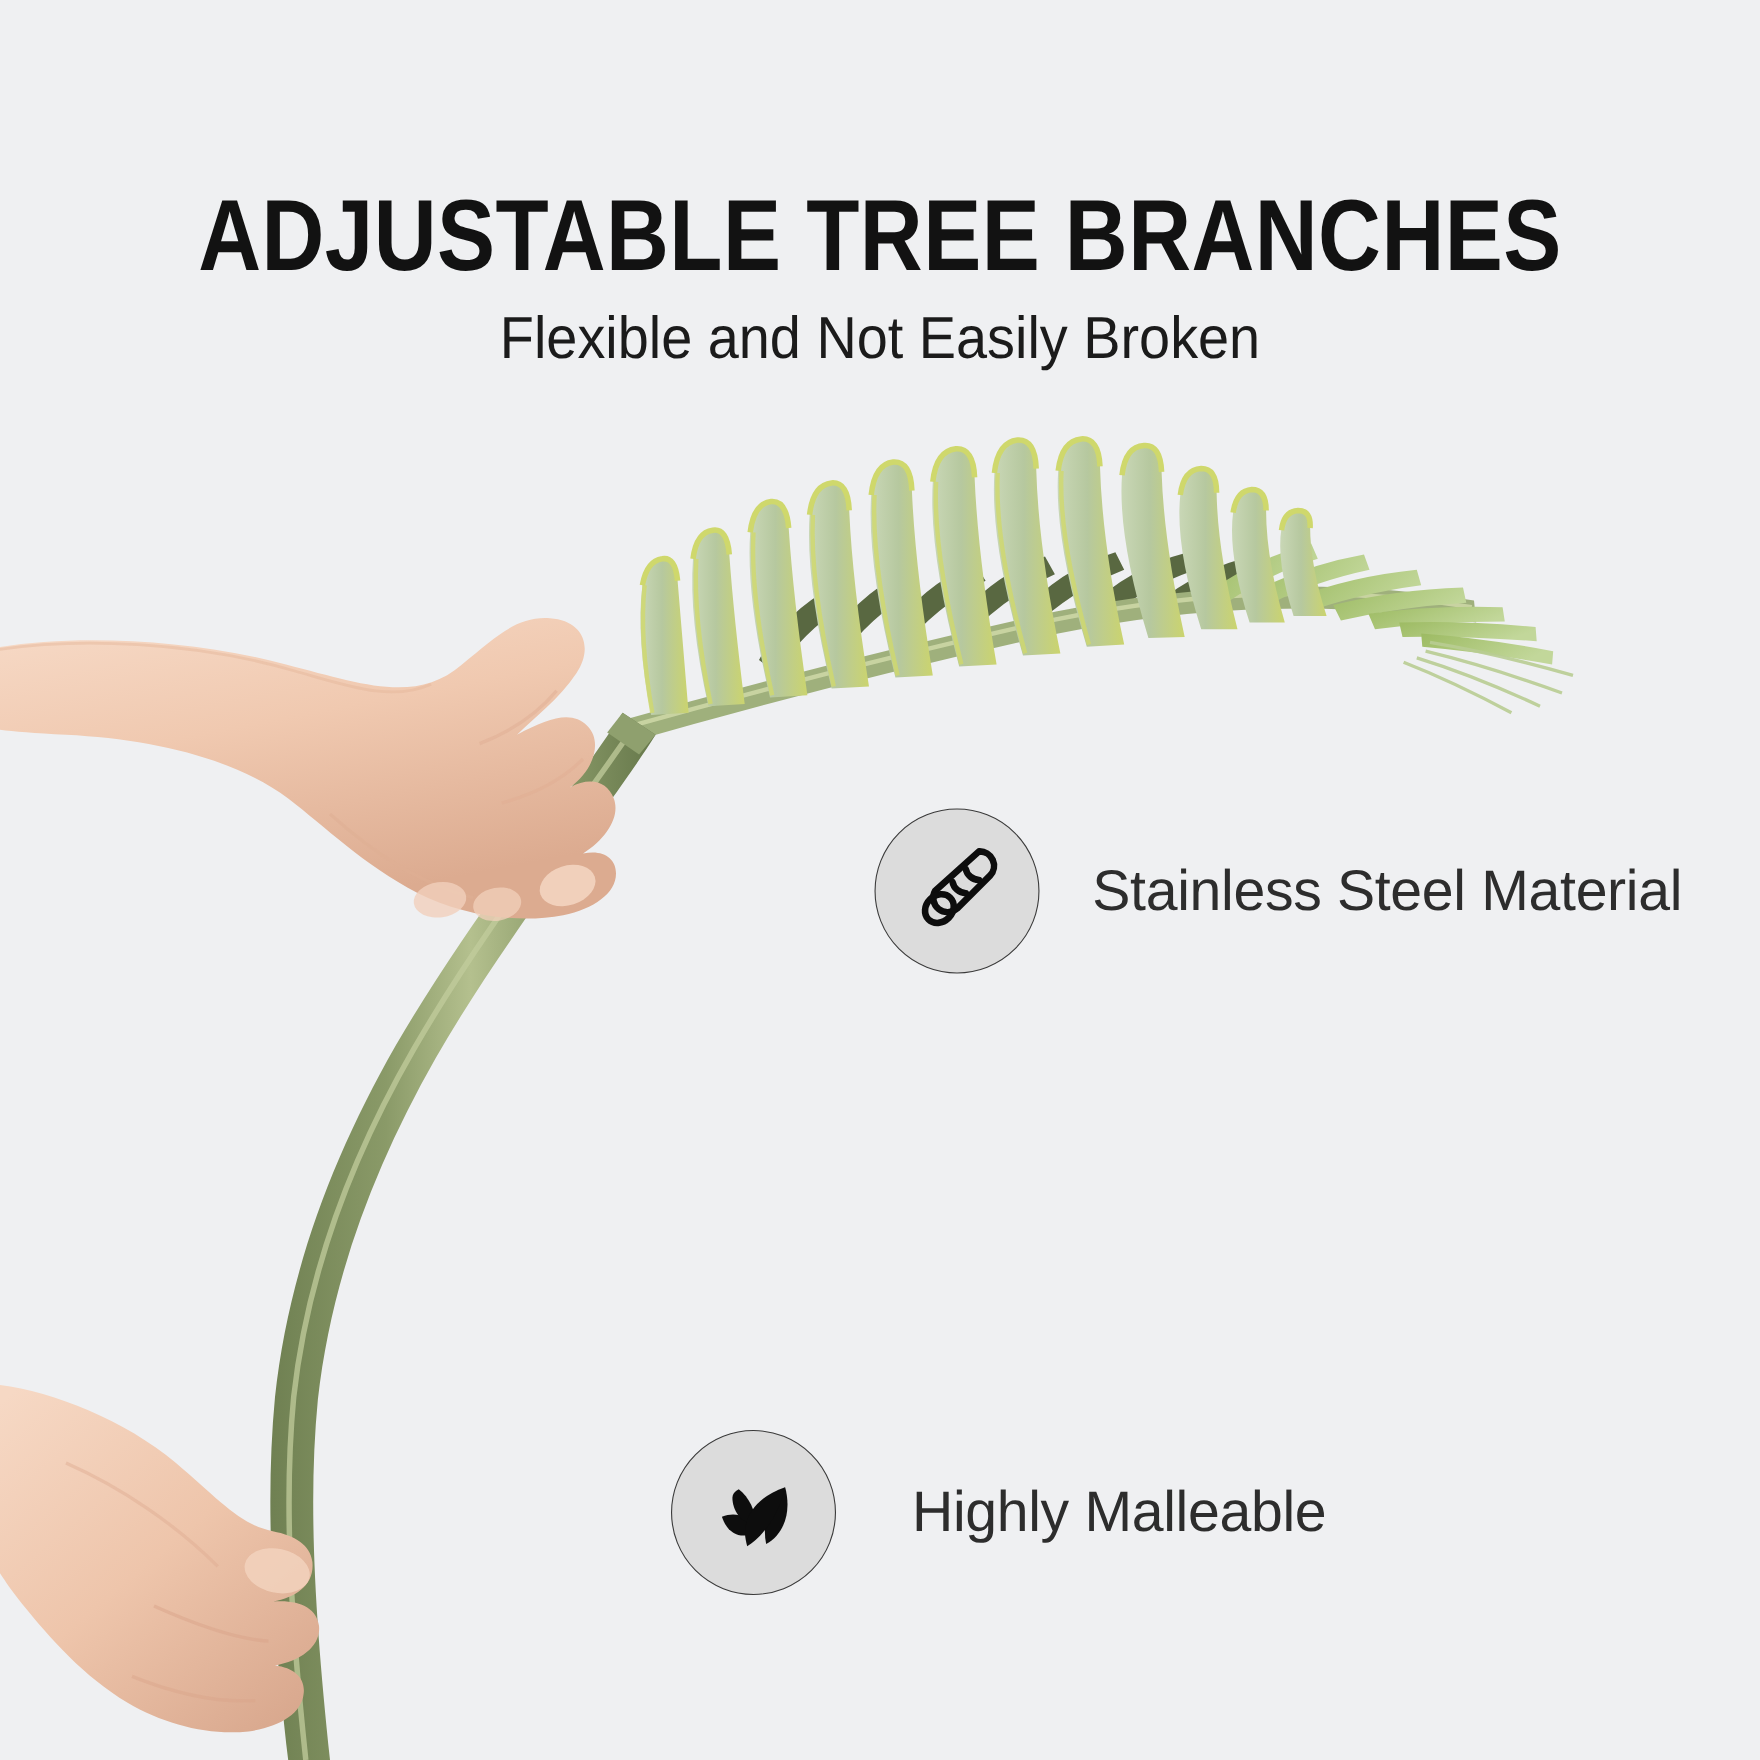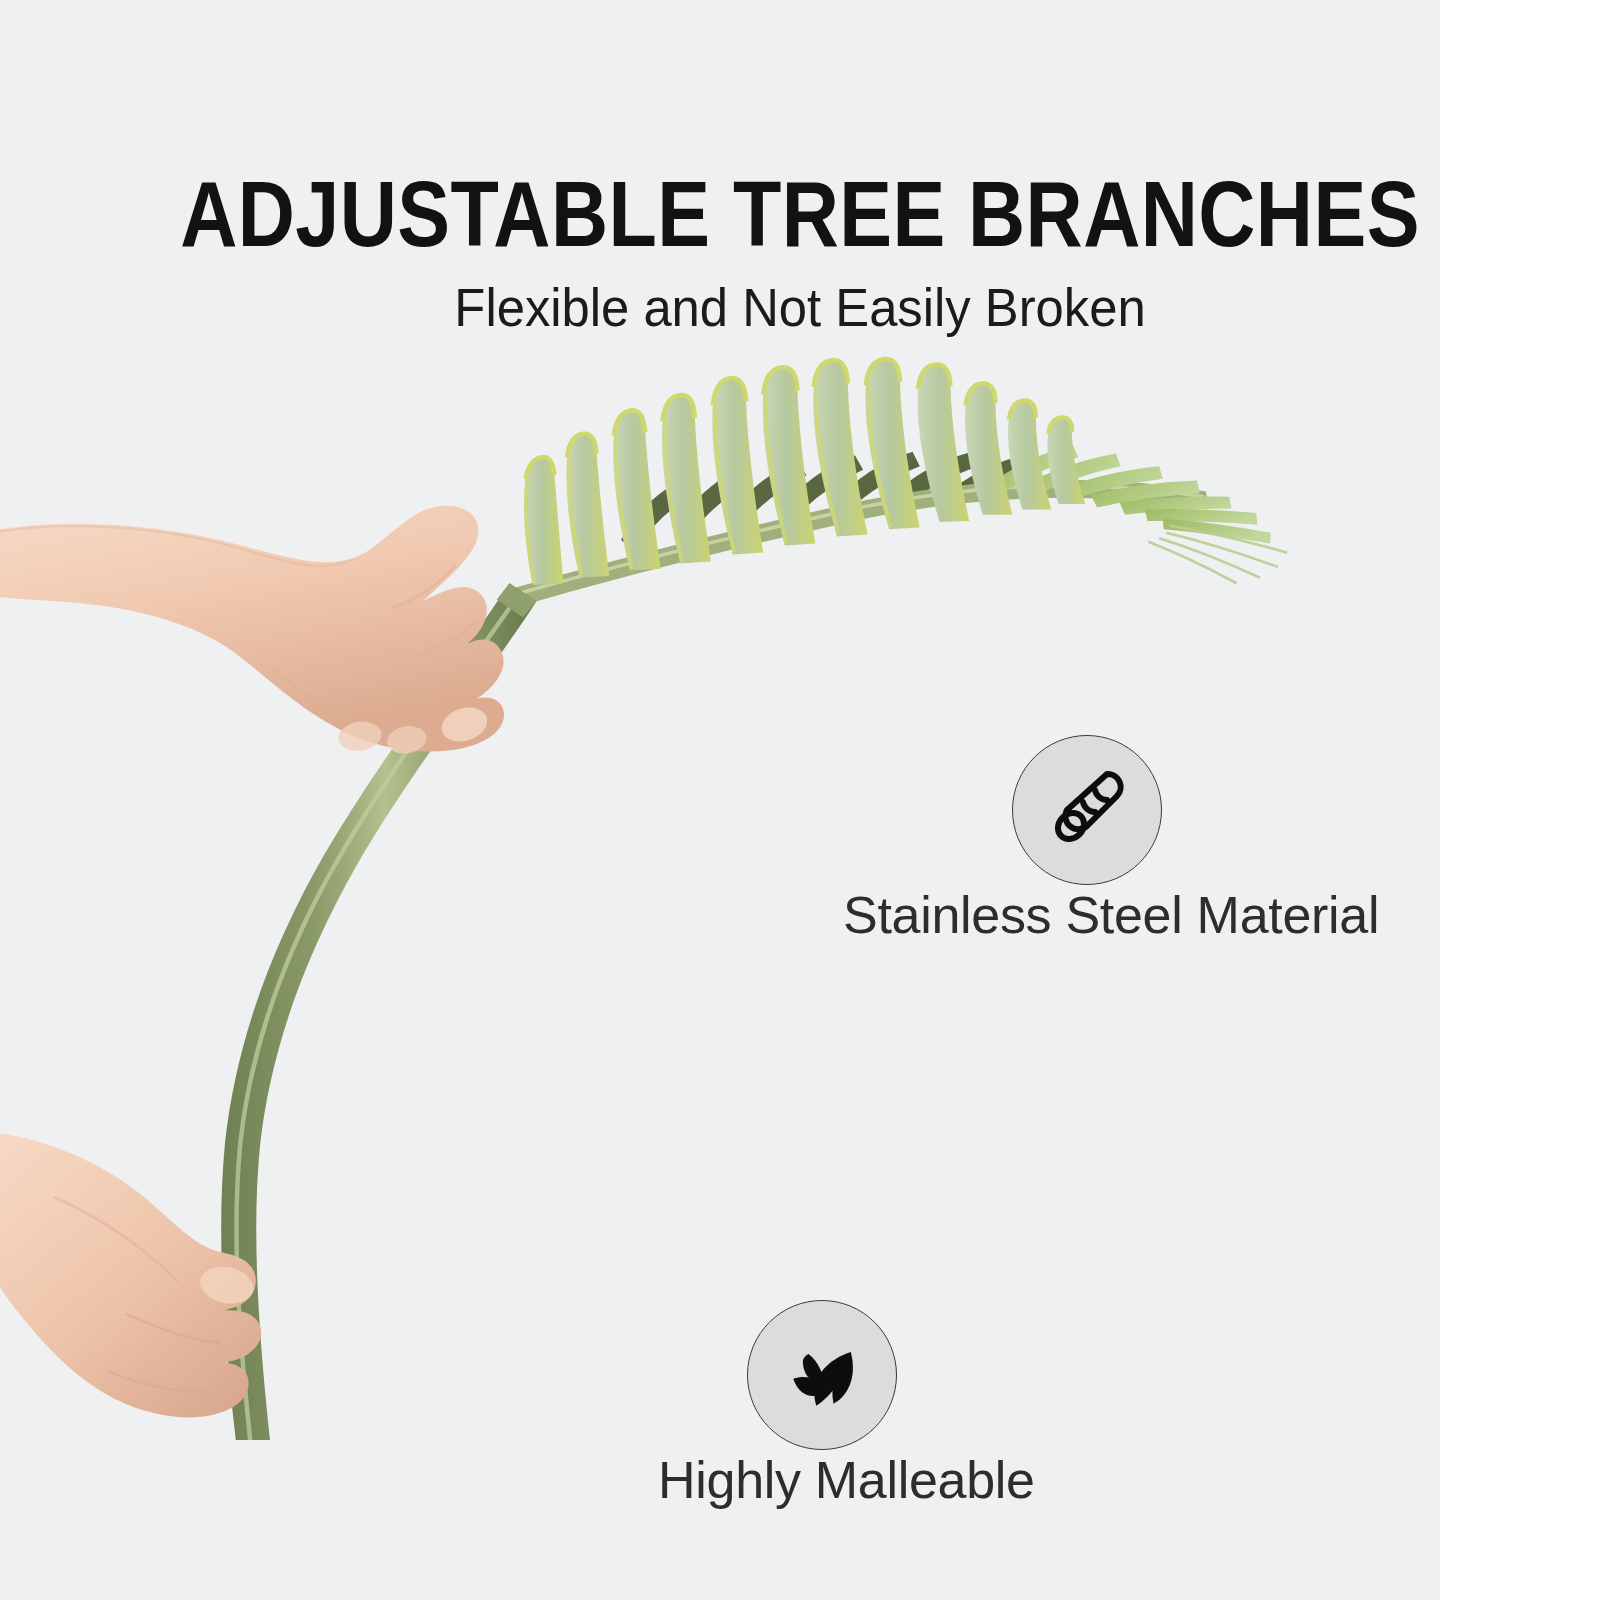--- a/index.html
+++ b/index.html
@@ -2,21 +2,21 @@
 <html><head>
 <meta charset="utf-8">
 <style>
   html, body {
     margin: 0;
     padding: 0;
     background: #ffffff;
   }
   #poster {
     position: relative;
-    width: 1440px;
+    width: 1600px;
     height: 1600px;
     background: #eff0f2;
     overflow: hidden;
     font-family: "Liberation Sans", "DejaVu Sans", sans-serif;
   }
 
   
   #title {
     position: absolute;
     top: 168px;
@@ -46,21 +46,20 @@
     transform: scaleX(0.94);
     transform-origin: 50% 50%;
     white-space: nowrap;
   }
 
   
   .feature {
     position: absolute;
     display: flex;
     align-items: center;
-    flex-direction: column;
   }
   .feature-circle {
     width: 150px;
     height: 150px;
     border-radius: 50%;
     background: #dcdcdc;
     border: 1.6px solid #3a3a3a;
     display: flex;
     align-items: center;
     justify-content: center;
@@ -70,21 +69,21 @@
   .feature-label {
     margin-left: 48px;
     color: #2d2d2d;
     font-size: 52px;
     font-weight: 400;
     white-space: nowrap;
     letter-spacing: -0.3px;
   }
   #feature-0 { left: 795px; top: 735px; }
   #feature-1 { left: 688px; top: 1005px; }
-  #feature-2 { left: 610px; top: 1300px; }
+  #feature-2 { left: 610px; top: 1300px; gap: 21px; }
 
   
   #photo {
     position: absolute;
     inset: 0;
     pointer-events: none;
   }
 </style>
 </head>
 <body>

